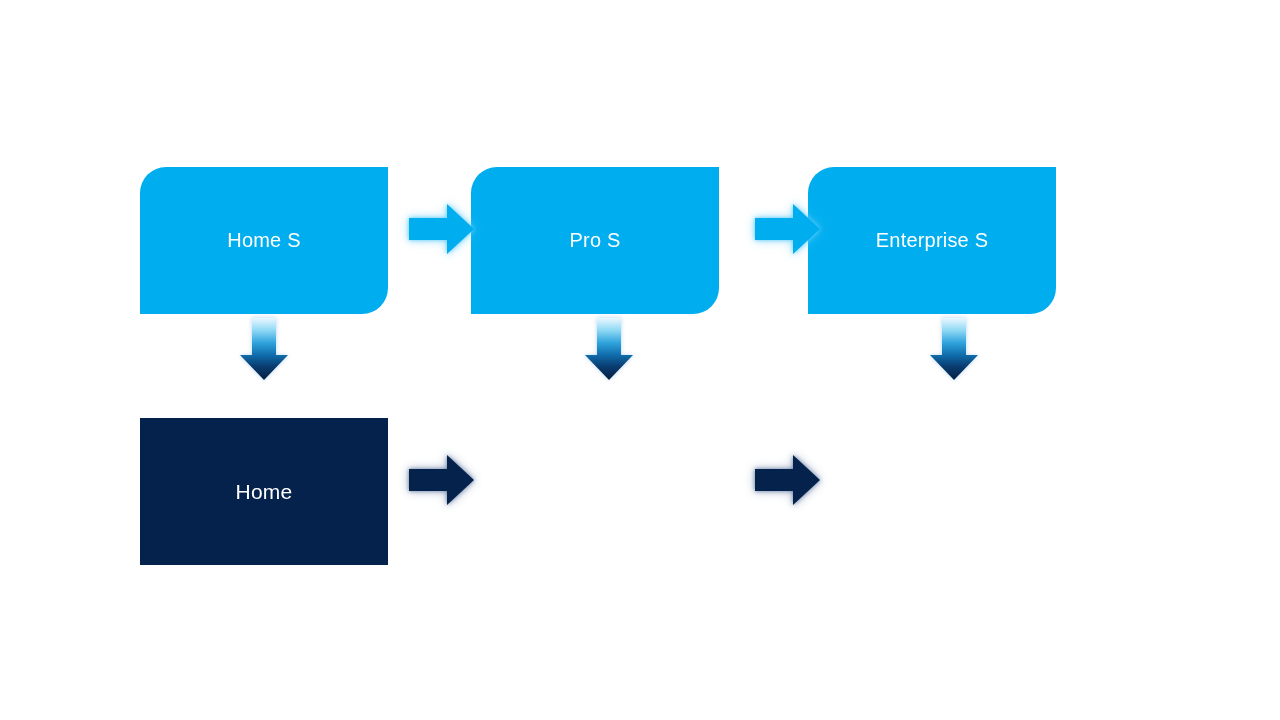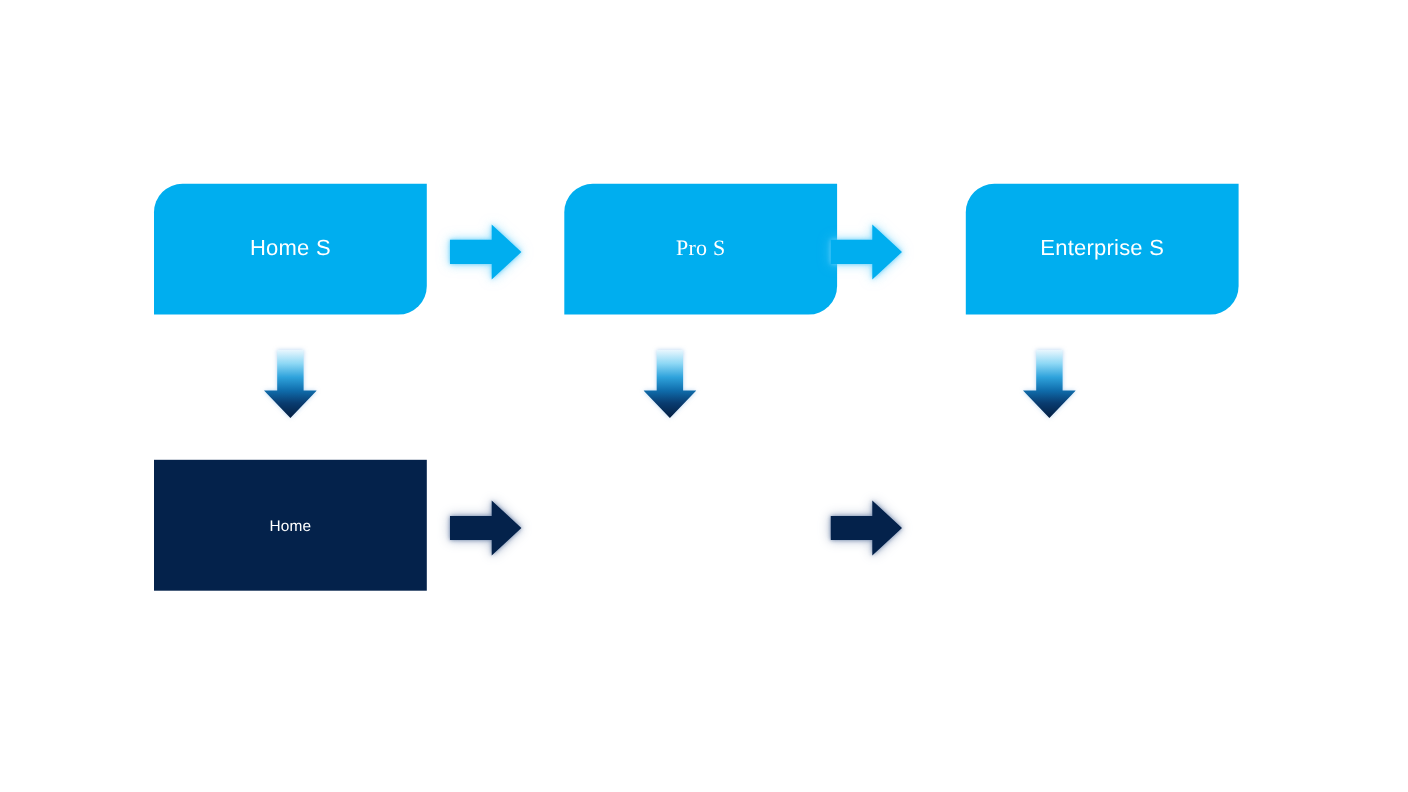--- a/index.html
+++ b/index.html
@@ -9,37 +9,37 @@
     --label-text:#FFFFFF;
   }
   *{margin:0;padding:0;box-sizing:border-box;}
   html,body{width:1280px;height:720px;background:var(--background);overflow:hidden;}
   body{font-family:"Liberation Sans","DejaVu Sans",sans-serif;}
 
   .canvas{position:relative;width:1280px;height:720px;background:var(--background);}
 
   .box{
     position:absolute;
-    width:248px;height:119px;
+    width:248px;height:147px;
     display:flex;align-items:center;justify-content:center;
     color:var(--label-text);
     letter-spacing:.2px;
   }
   .box.top{
     top:167px;
     background:var(--cyan);
     border-radius:26px 0 26px 0;
     font-size:20px;
   }
   .box.bottom{
     top:418px;
     background:var(--navy);
-    font-size:14px;
+    font-size:21px;
   }
-  .c0{left:140px;} .c1{left:513px;font-family:Liberation Serif, serif;} .c2{left:878px;}
+  .c0{left:140px;} .c1{left:471px;} .c2{left:808px;}
 
   .arrow-right{
     position:absolute;width:66px;height:52px;
   }
   .arrow-right.row-top{top:203px;}
   .arrow-right.row-top.g0{left:409px;}
   .arrow-right.row-top.g1{left:755px;}
   .arrow-right.row-bottom{top:454px;}
   .arrow-right.row-bottom.g0{left:409px;}
   .arrow-right.row-bottom.g1{left:755px;}

